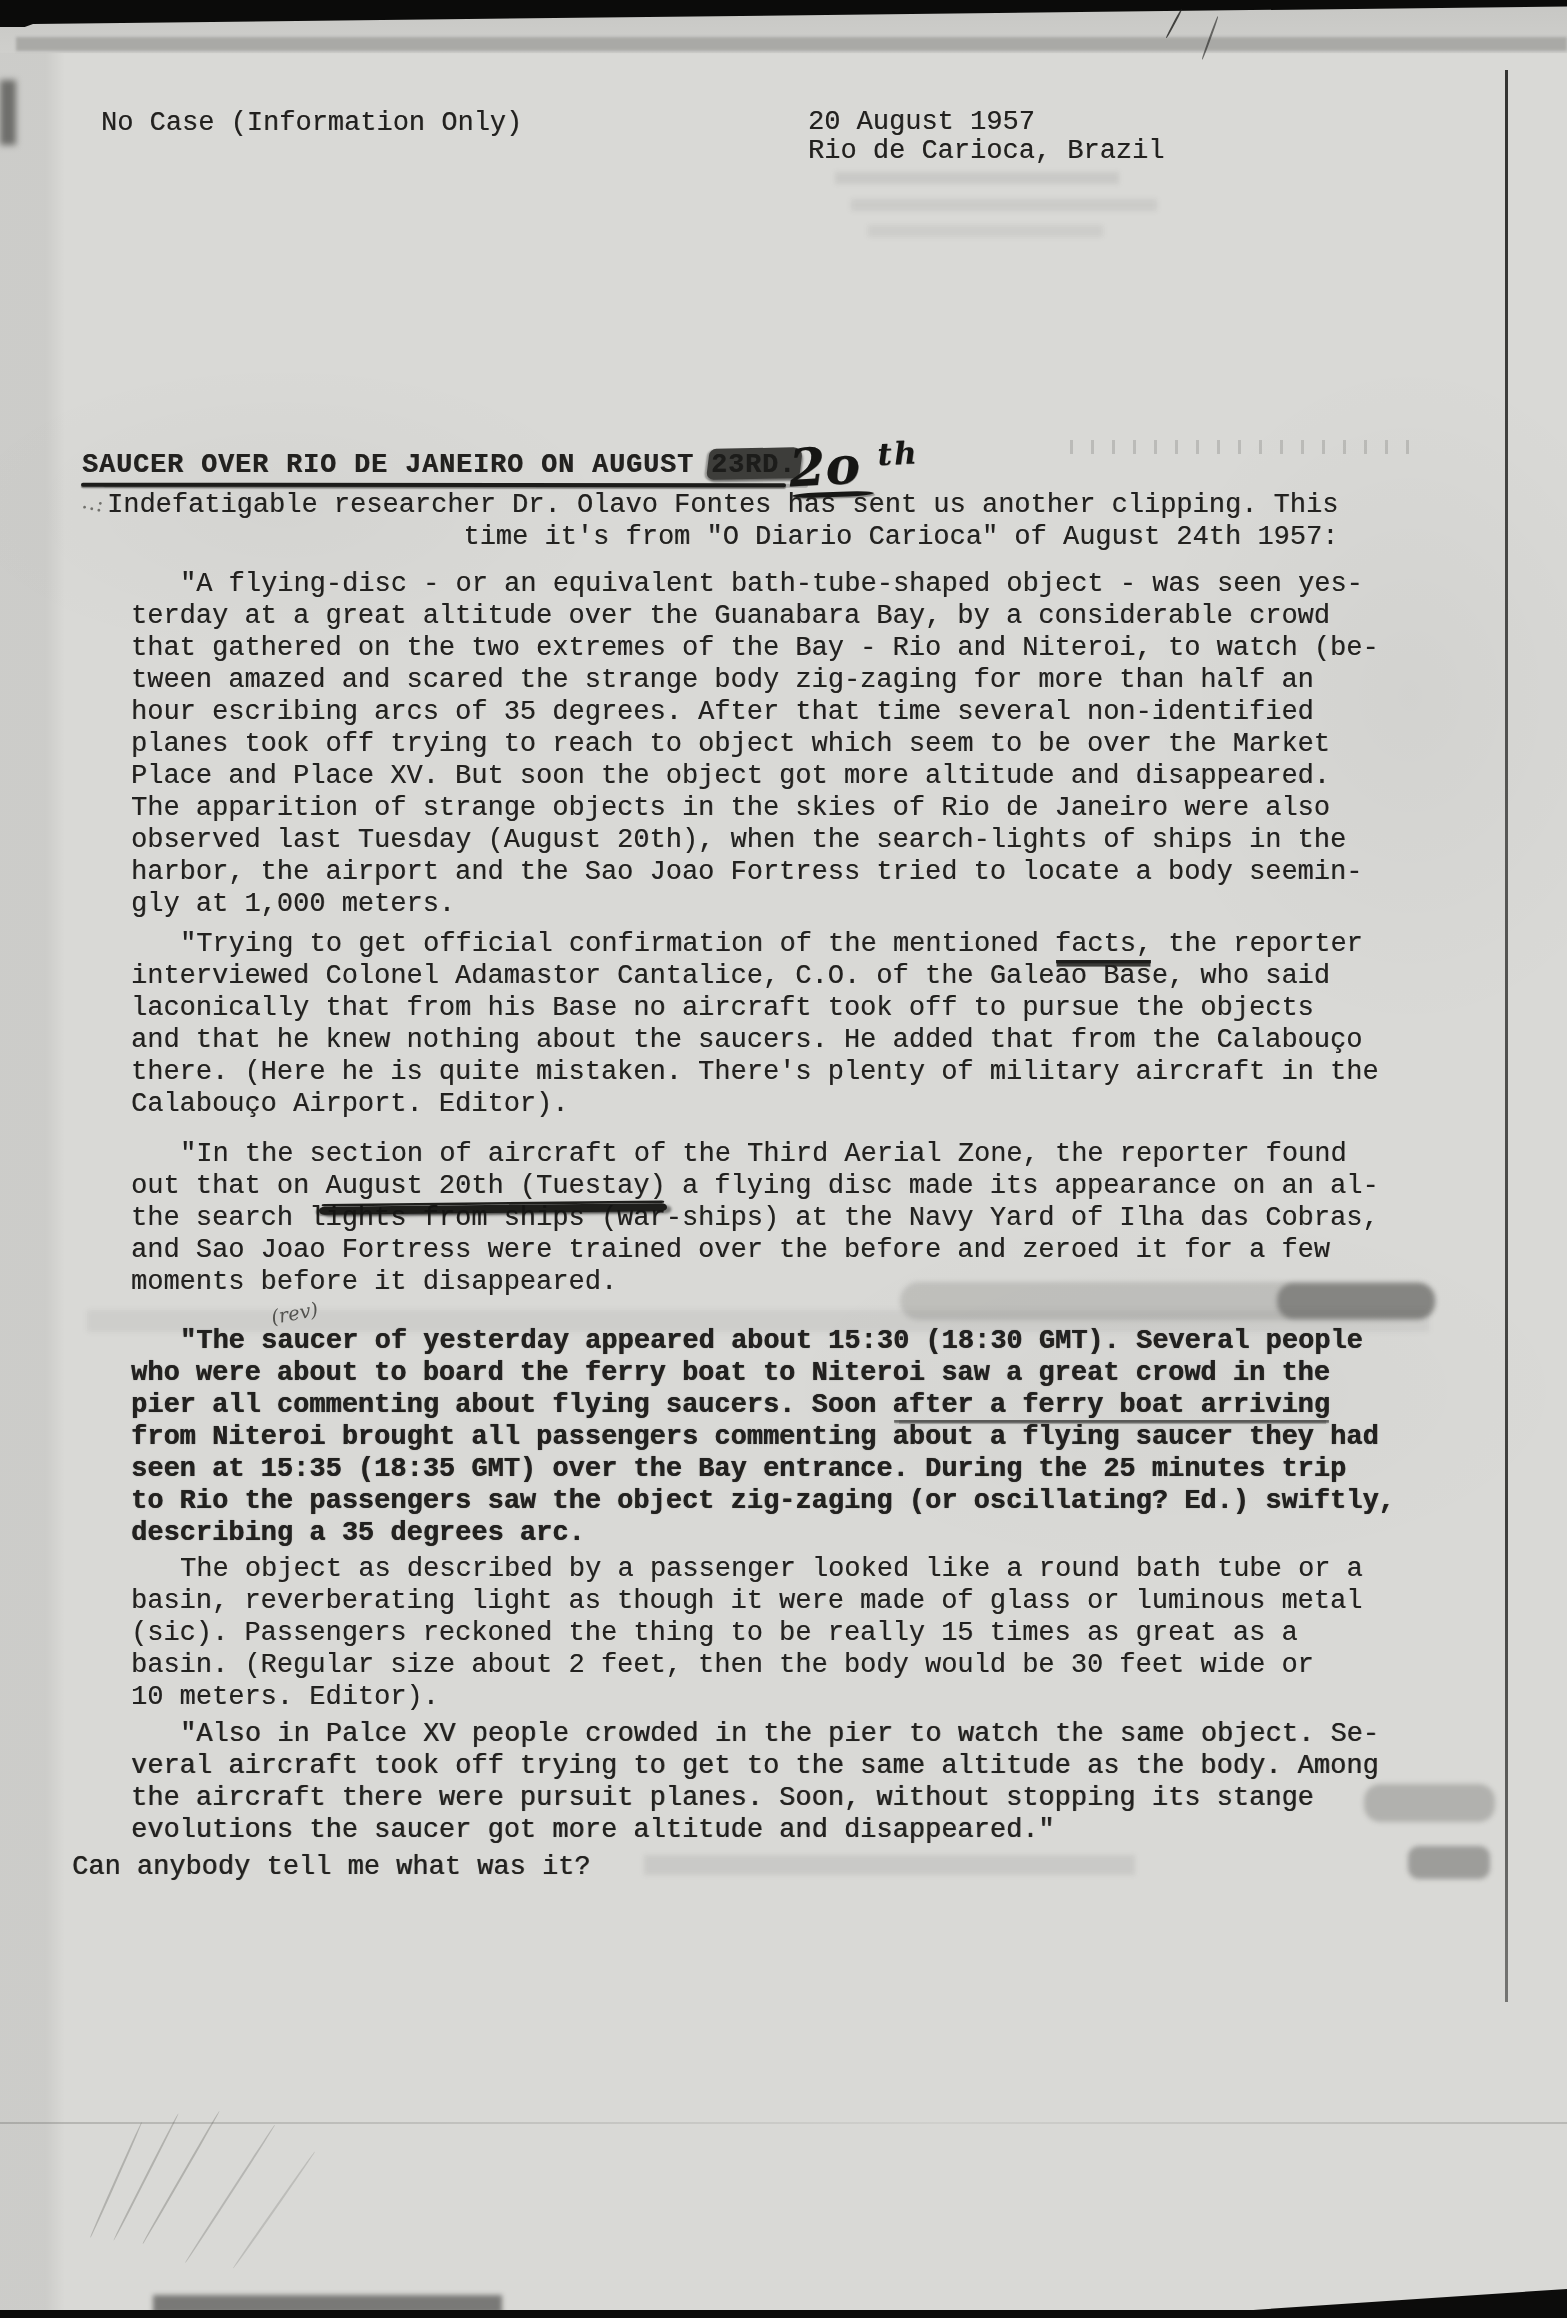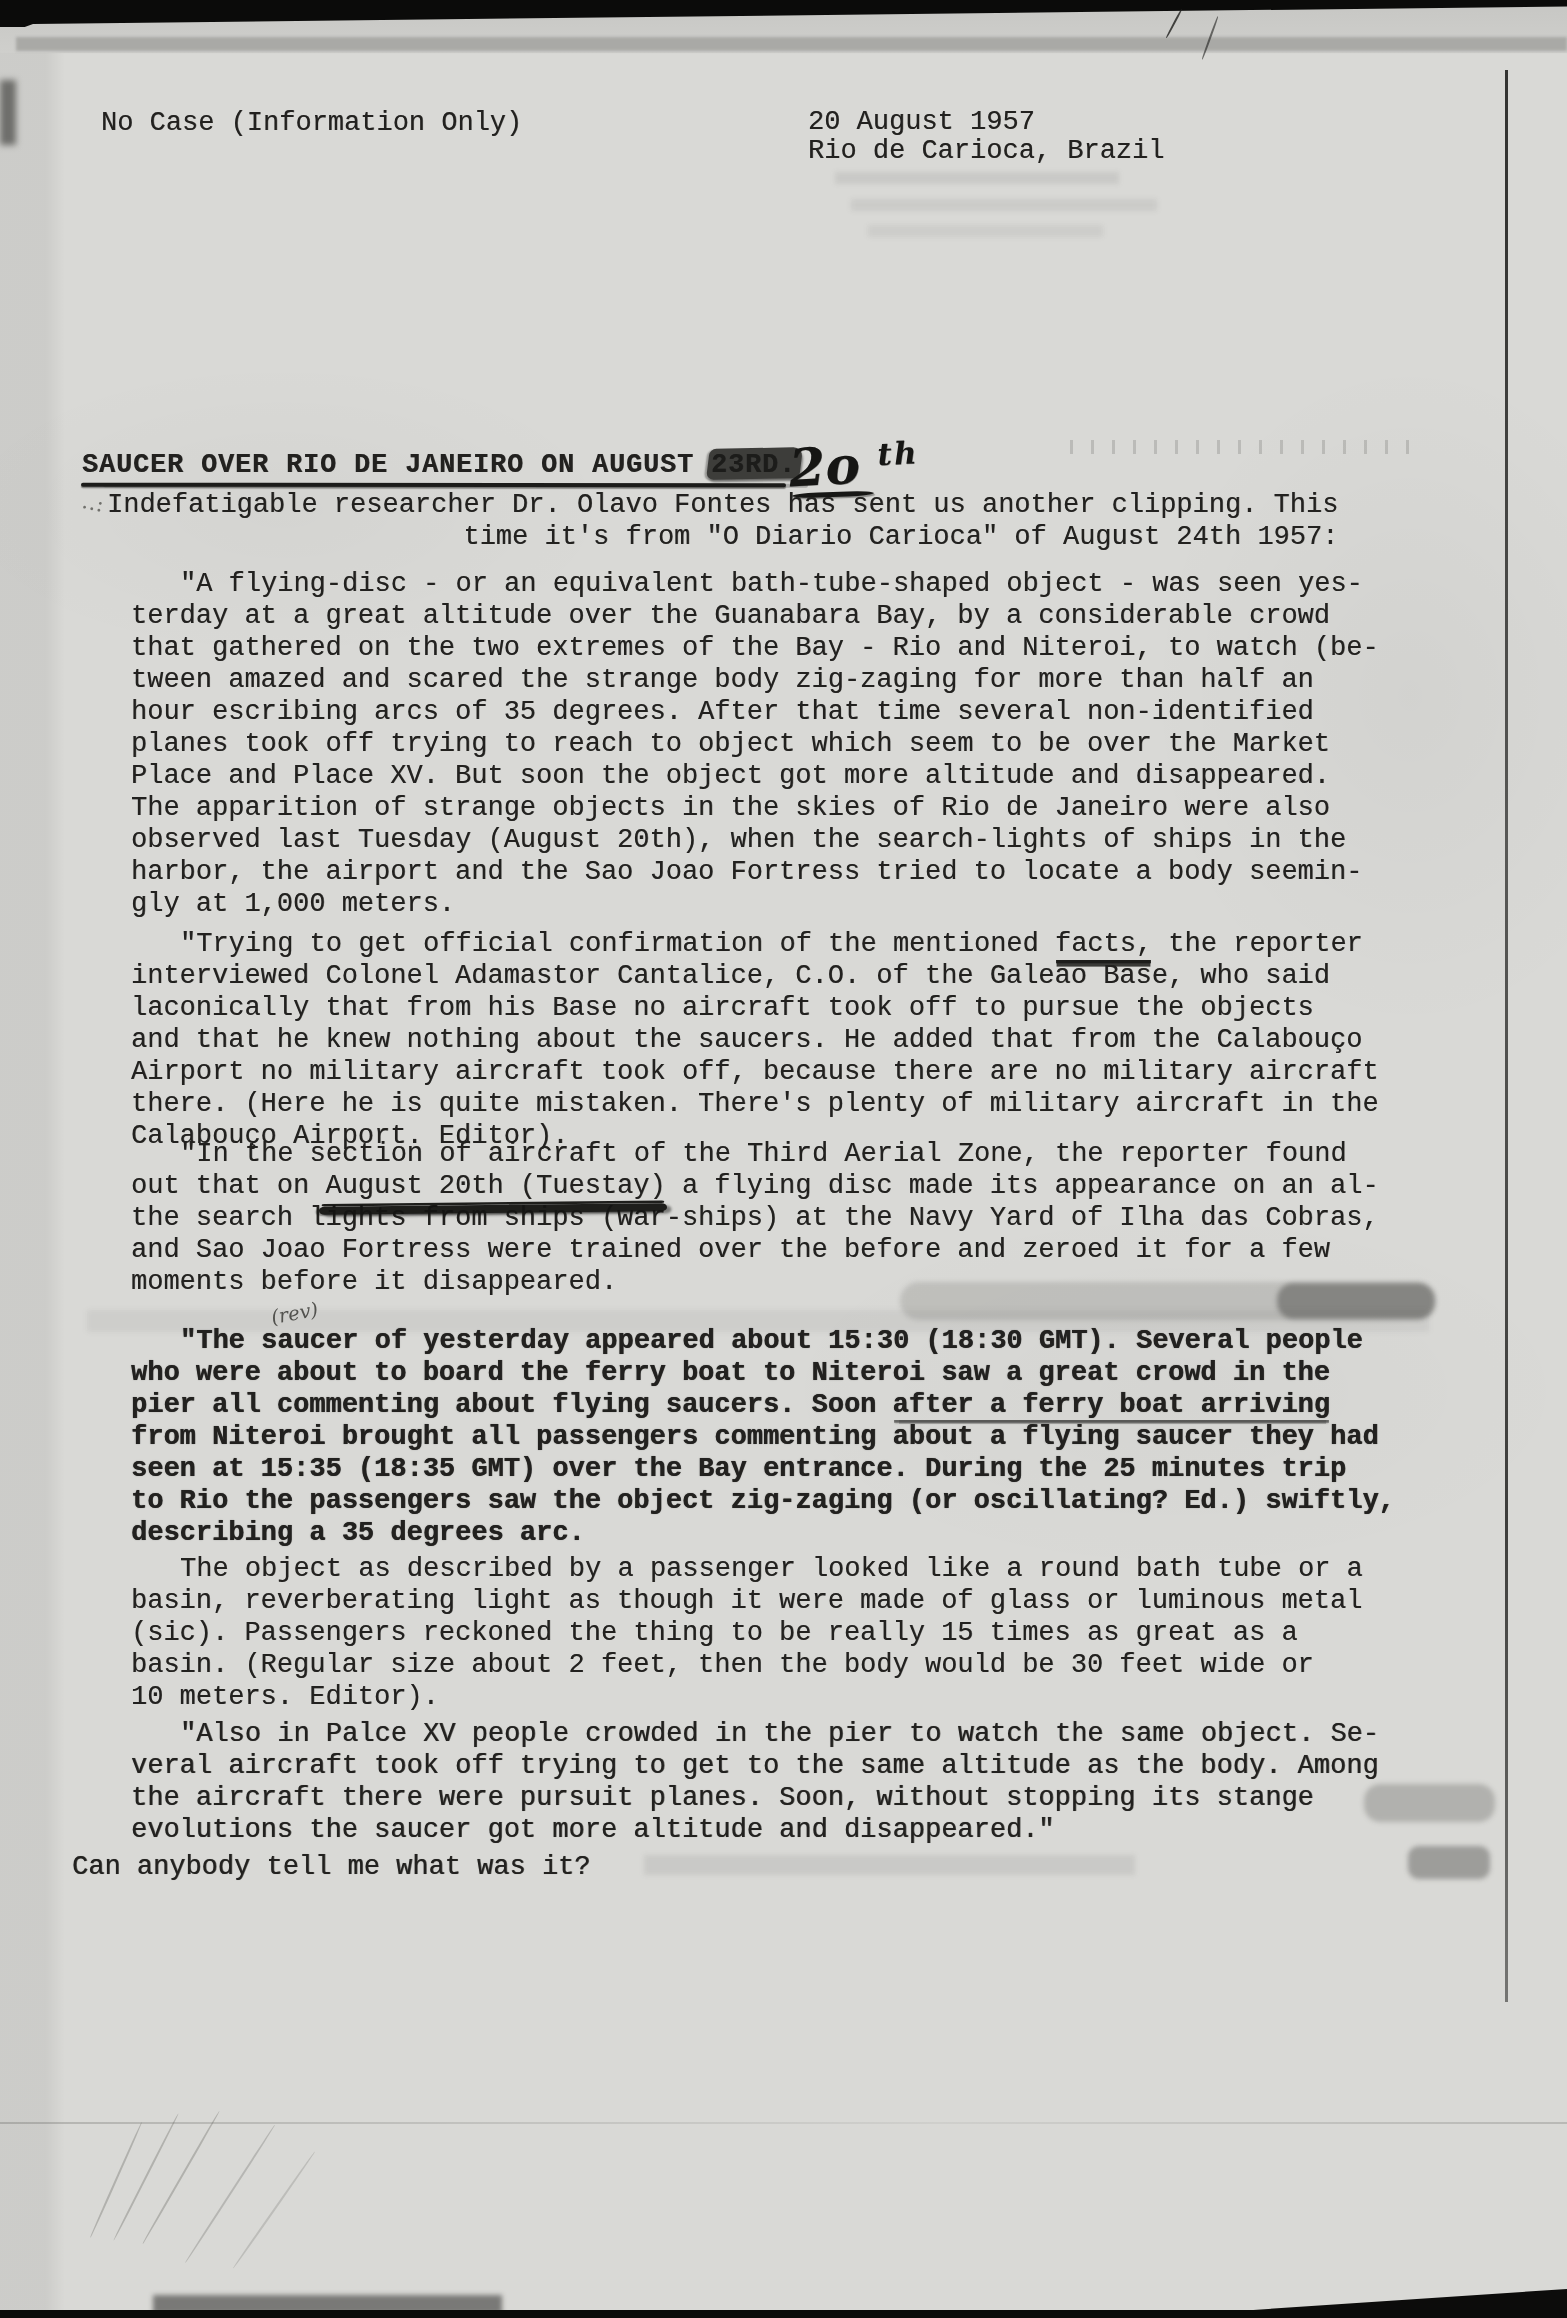--- a/index.html
+++ b/index.html
@@ -108,21 +108,20 @@
     <div class="ln">observed last Tuesday (August 20th), when the search-lights of ships in the</div>
     <div class="ln">harbor, the airport and the Sao Joao Fortress tried to locate a body seemin-</div>
     <div class="ln">gly at 1,000 meters.</div>
   </div>
 
   <div class="para" style="left:131px;top:928px;">
     <div class="ln indent"><span>"Trying to get official confirmation of the mentioned </span><span class="u-facts">facts,</span><span> the reporter</span></div>
     <div class="ln">interviewed Colonel Adamastor Cantalice, C.O. of the Galeao Base, who said</div>
     <div class="ln">laconically that from his Base no aircraft took off to pursue the objects</div>
     <div class="ln">and that he knew nothing about the saucers. He added that from the Calabouço</div>
-    <div class="ln">Airport no military aircraft took off, because there are no military aircraft</div>
     <div class="ln">there. (Here he is quite mistaken. There's plenty of military aircraft in the</div>
     <div class="ln">Calabouço Airport. Editor).</div>
   </div>
 
   <div class="para" style="left:131px;top:1138px;">
     <div class="ln indent">"In the section of aircraft of the Third Aerial Zone, the reporter found</div>
     <div class="ln"><span>out that on </span><span class="u-marker">August 20th (Tuestay)</span><span> a flying disc made its appearance on an al-</span></div>
     <div class="ln">the search lights from ships (war-ships) at the Navy Yard of Ilha das Cobras,</div>
     <div class="ln">and Sao Joao Fortress were trained over the before and zeroed it for a few</div>
     <div class="ln">moments before it disappeared.</div>

